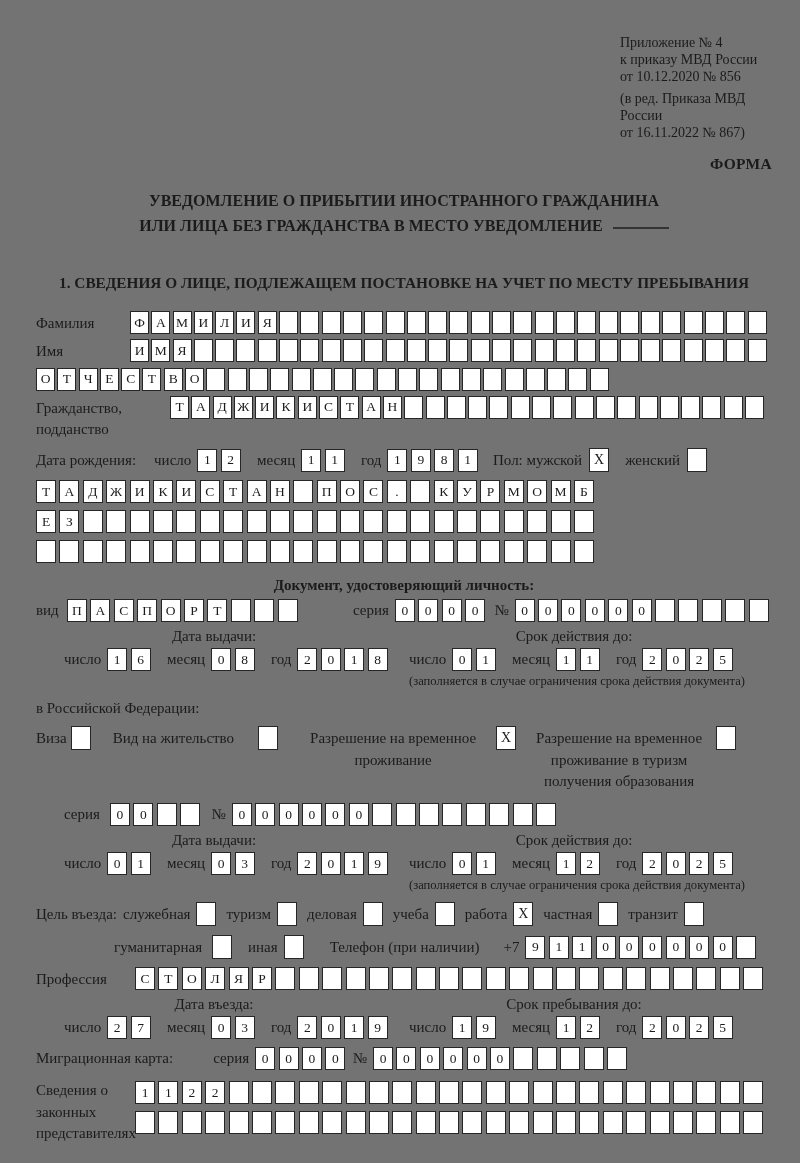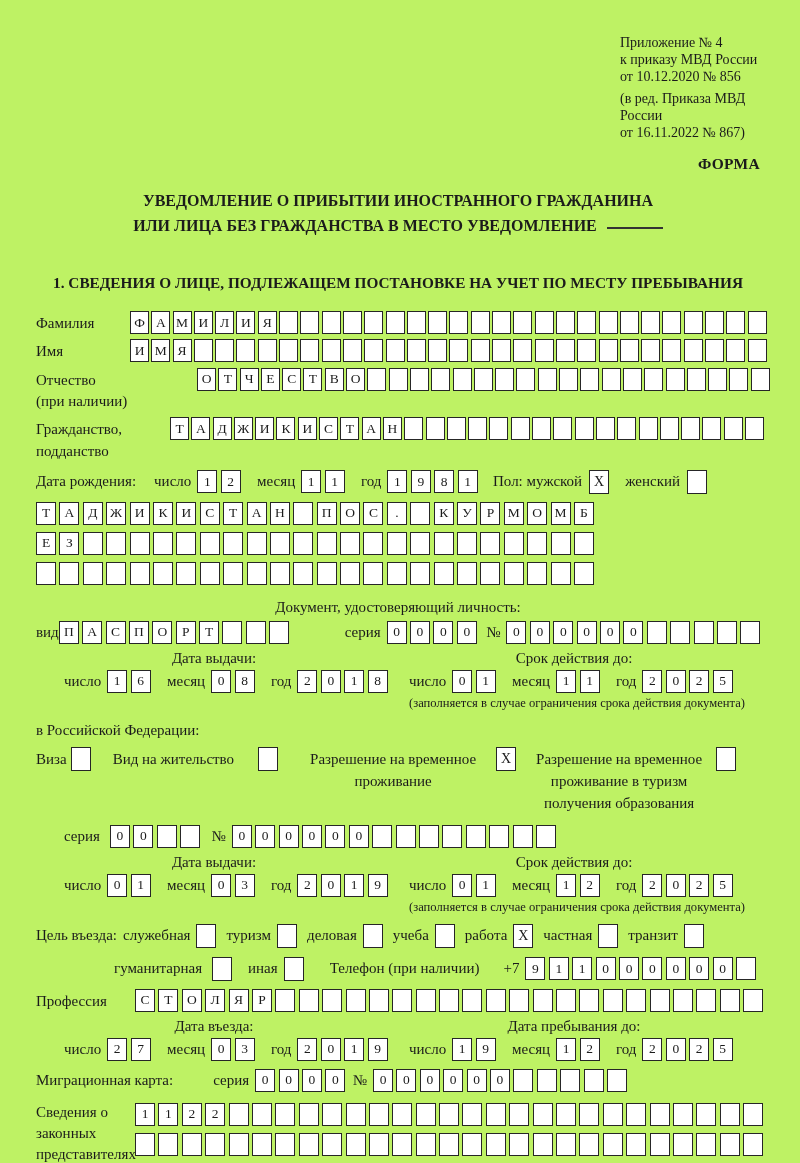--- a/index.html
+++ b/index.html
@@ -1,19 +1,19 @@
 <!DOCTYPE html>
 <html><head>
 <meta charset="utf-8">
 <style>
   *{margin:0;padding:0;box-sizing:border-box}
   html,body{background:#fff}
-  .page{width:800px;height:1163px;background:#bef264;color:#1b1b1b;overflow:hidden;
+  .page{width:800px;height:1163px;background:#737373;color:#1b1b1b;overflow:hidden;
         font-family:"Liberation Serif","DejaVu Serif",serif;font-size:15px;
-        padding:34px 40px 0 36px;position:relative}
+        padding:34px 28px 0 36px;position:relative}
   
   .annex{margin-left:584px;font-size:14px;line-height:1.22}
   .annex .amend{margin-top:5px}
   .forma{font-weight:bold;text-align:right;margin-top:14px;font-size:15.5px;letter-spacing:.3px}
   
   .title{text-align:center;font-weight:bold;font-size:16px;margin-top:16px;line-height:1.55}
   .tline{display:inline-block;width:56px;height:0;border-bottom:2.5px solid #333;margin-left:10px;vertical-align:2px}
   .sech{font-weight:bold;font-size:15.3px;text-align:center;margin-top:35px;white-space:nowrap}
   
   .frow{display:flex;align-items:flex-start;margin-top:5px}
@@ -26,21 +26,21 @@
   .chk{flex:0 0 auto;display:inline-flex;align-items:center;justify-content:center;
        width:20px;height:24px;border:1.8px solid #262626;font-size:14px;background:#fff}
   .inline{display:flex;align-items:center;flex-wrap:nowrap}
   .dl{margin:0 6px 0 13px;white-space:nowrap}
   .dl0{margin-left:0}
   
   .sexlab{margin:0 7px 0 12px;white-space:nowrap}
   
   .stack .boxes{margin-bottom:7px}
   
-  .doch{text-align:center;font-weight:normal;margin-top:7px;font-size:15px}
+  .doch{text-align:center;font-weight:bold;margin-top:7px;font-size:15px}
   .vidrow{display:flex;align-items:center;margin-top:5px}
   
   .dates{display:flex;margin-top:6px}
   .dg1{width:345px;margin-left:28px}
   .dg2{flex:1}
   .dgh{text-align:center;margin-bottom:3px;white-space:nowrap}
   .dg1 .dgh{width:300px}
   .dg2 .dgh{width:330px}
   .fnote{font-size:12.6px;margin-top:3px;white-space:nowrap}
   
@@ -144,24 +144,20 @@
         <span class="cb"></span>
         <span class="cb"></span>
         <span class="cb"></span>
         <span class="cb"></span>
         <span class="cb"></span>
         <span class="cb"></span>
       </div>
   </div>
 
   <div class="frow">
-    <div class="lab w160">
-      <div>Отчество</div>
-      <div>(при наличии)</div>
-    </div>
     <div class="boxes">
         <span class="cb">О</span>
         <span class="cb">Т</span>
         <span class="cb">Ч</span>
         <span class="cb">Е</span>
         <span class="cb">С</span>
         <span class="cb">Т</span>
         <span class="cb">В</span>
         <span class="cb">О</span>
         <span class="cb"></span>
@@ -611,21 +607,21 @@
         <span class="dl">год</span>
         <div class="boxes bw">
             <span class="cb">2</span>
             <span class="cb">0</span>
             <span class="cb">1</span>
             <span class="cb">9</span>
           </div>
       </div>
     </div>
     <div class="dg2">
-      <div class="dgh">Дата пребывания до:</div>
+      <div class="dgh">Срок пребывания до:</div>
       <div class="inline">
         <span class="dl dl0">число</span>
         <div class="boxes bw">
             <span class="cb">1</span>
             <span class="cb">9</span>
           </div>
         <span class="dl">месяц</span>
         <div class="boxes bw">
             <span class="cb">1</span>
             <span class="cb">2</span>

